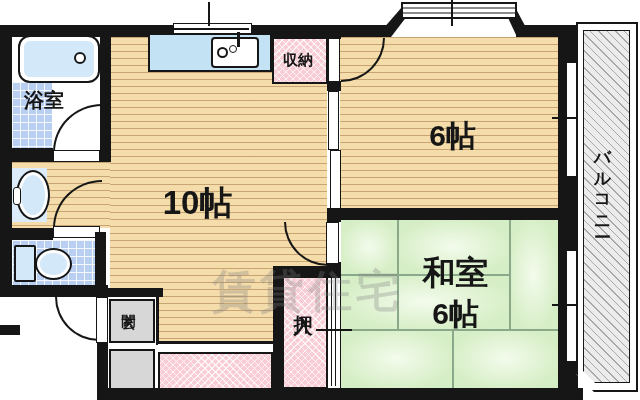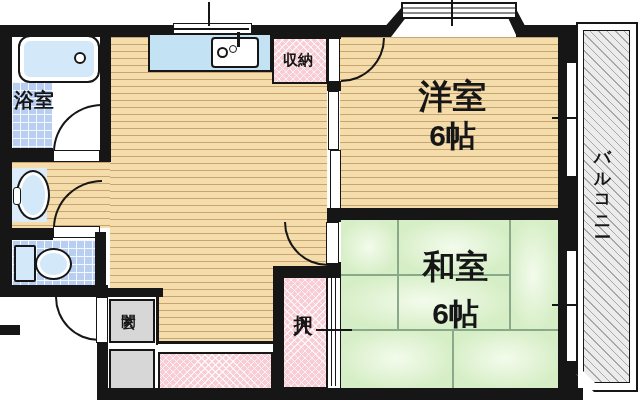--- a/index.html
+++ b/index.html
@@ -140,23 +140,24 @@
     <rect x="402" y="3" width="114" height="15" fill="#ffffff" stroke="#161616" stroke-width="2"></rect>
     <line x1="403" y1="8" x2="515" y2="8" stroke="#161616" stroke-width="1"></line>
     <line x1="403" y1="13" x2="515" y2="13" stroke="#161616" stroke-width="1"></line>
     <line x1="452" y1="0" x2="452" y2="26" stroke="#161616" stroke-width="2"></line>
   </svg>
 
   <div class="abs" style="left:576px;top:22px;width:58px;height:366px;background:#fff;border:2px solid #161616;clip-path:polygon(0 0,100% 0,100% 100%,18px 100%,0 calc(100% - 18px));"></div>
   <div class="hatch" style="left:583px;top:30px;width:45px;height:351px;"></div>
   <div class="lab vert" style="left:594px;top:138px;font-size:17px;letter-spacing:3px;">バルコニー</div>
 
+  <div class="wm" style="left:212px;top:262px;font-size:44px;">賃貸住宅</div>
 
-  <div class="lab" style="left:395px;top:79px;width:115px;font-size:34px;">洋室</div>
+  <div class="lab" style="left:130px;top:186px;width:135px;font-size:33px;">10帖</div>
   <div class="lab" style="left:395px;top:121px;width:115px;font-size:30px;">6帖</div>
-  <div class="lab" style="left:398px;top:250px;width:115px;font-size:33px;">和室</div>
+  <div class="lab" style="left:398px;top:259px;width:115px;font-size:33px;font-family:Liberation Mono, monospace;">和室</div>
   <div class="lab" style="left:398px;top:299px;width:115px;font-size:30px;">6帖</div>
-  <div class="lab" style="left:14px;top:90px;width:60px;font-size:20px;text-align:left;">浴室</div>
+  <div class="lab" style="left:14px;top:90px;width:60px;font-size:20px;text-align:center;">浴室</div>
   <div class="lab" style="left:272px;top:52px;width:52px;font-size:15px;">収納</div>
   <div class="lab vert" style="left:294px;top:300px;font-size:19px;">押入</div>
   <div class="lab vert" style="left:122px;top:303px;font-size:14px;">玄関</div>
 
 </div>
 
 </body></html>

